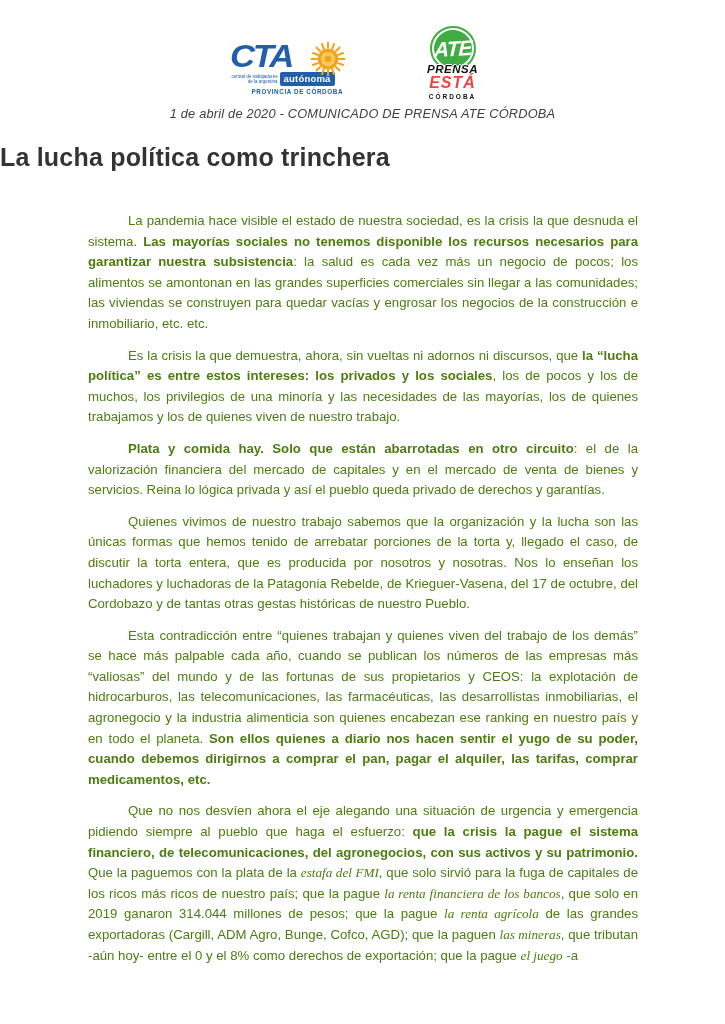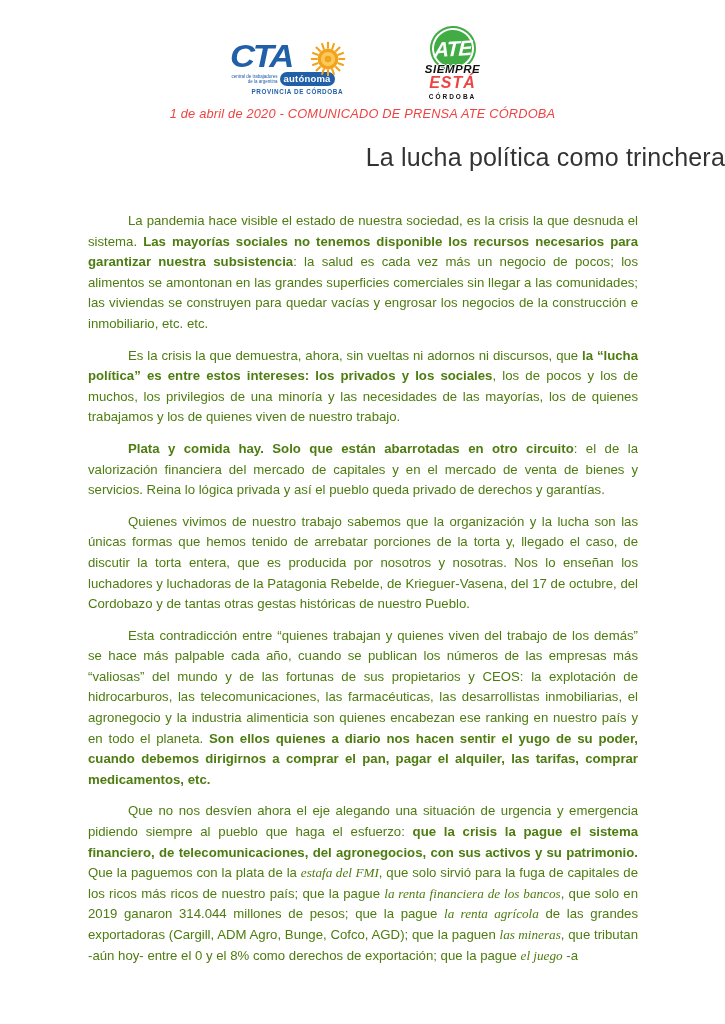--- a/index.html
+++ b/index.html
@@ -28,21 +28,21 @@
     text-shadow:1px 0 #ffffff;
   }
   .cta-sun{position:absolute;left:79px;top:-4px;width:38px;height:38px;}
   .cta-subrow{display:flex;align-items:center;margin-top:2px;margin-left:2px;}
   .cta-tiny{
     font-size:4.5px;line-height:5px;color:#2160a8;text-align:right;
     margin-right:2px;white-space:nowrap;
   }
   .cta-autonoma{
     background:#2160a8;color:#ffffff;font-weight:bold;
-    font-size:9.5px;line-height:11px;padding:1px 4px 2px;border-radius:7px;
+    font-size:9.5px;line-height:11px;padding:1px 4px 2px;border-radius:2px;
     letter-spacing:0.2px;
   }
   .cta-region{
     font-size:6.3px;font-weight:bold;color:#2160a8;
     letter-spacing:0.6px;margin-top:2px;margin-left:22px;white-space:nowrap;
   }
 
   
   .ate-logo{position:relative;width:86px;height:74px;display:flex;flex-direction:column;align-items:center;}
   .ate-circle{
@@ -68,26 +68,26 @@
     font-size:16px;letter-spacing:1px;
   }
   .ate-cordoba{
     margin-top:1px;font-weight:bold;color:#111111;
     font-size:6.5px;letter-spacing:2px;
   }
 
   
   .dateline{
     position:absolute;top:106px;left:0;right:0;
-    text-align:center;font-style:italic;font-size:12.8px;color:#ef4444;
+    text-align:center;font-style:italic;font-size:12.8px;color:#404040;
     letter-spacing:0.2px;
   }
   .doc-title{
     position:absolute;top:126px;left:0;right:0;
-    text-align:right;font-size:25px;color:#333333;font-weight:normal;
+    text-align:left;font-size:25px;color:#333333;font-weight:bold;
     letter-spacing:0.2px;
   }
 
   
   .doc-body{
     position:absolute;top:211px;left:88px;width:550px;
     font-size:13.2px;line-height:20.6px;text-align:justify;
     color:#4d7c0f;
   }
   .doc-body p{
@@ -138,21 +138,21 @@
         </div>
         <div class="cta-autonoma">autónoma</div>
       </div>
       <div class="cta-region">PROVINCIA DE CÓRDOBA</div>
     </div>
 
     <div class="ate-logo">
       <div class="ate-circle">
         <span class="ate-acronym">ATE</span>
       </div>
-      <div class="ate-siempre">SIEMPRE</div>
+      <div class="ate-siempre">PRENSA</div>
       <div class="ate-esta">ESTÁ</div>
       <div class="ate-cordoba">CÓRDOBA</div>
     </div>
 
   </div>
 
   <div class="dateline">1 de abril de 2020 - COMUNICADO DE PRENSA ATE CÓRDOBA</div>
 
   <h1 class="doc-title">La lucha política como trinchera</h1>
 

